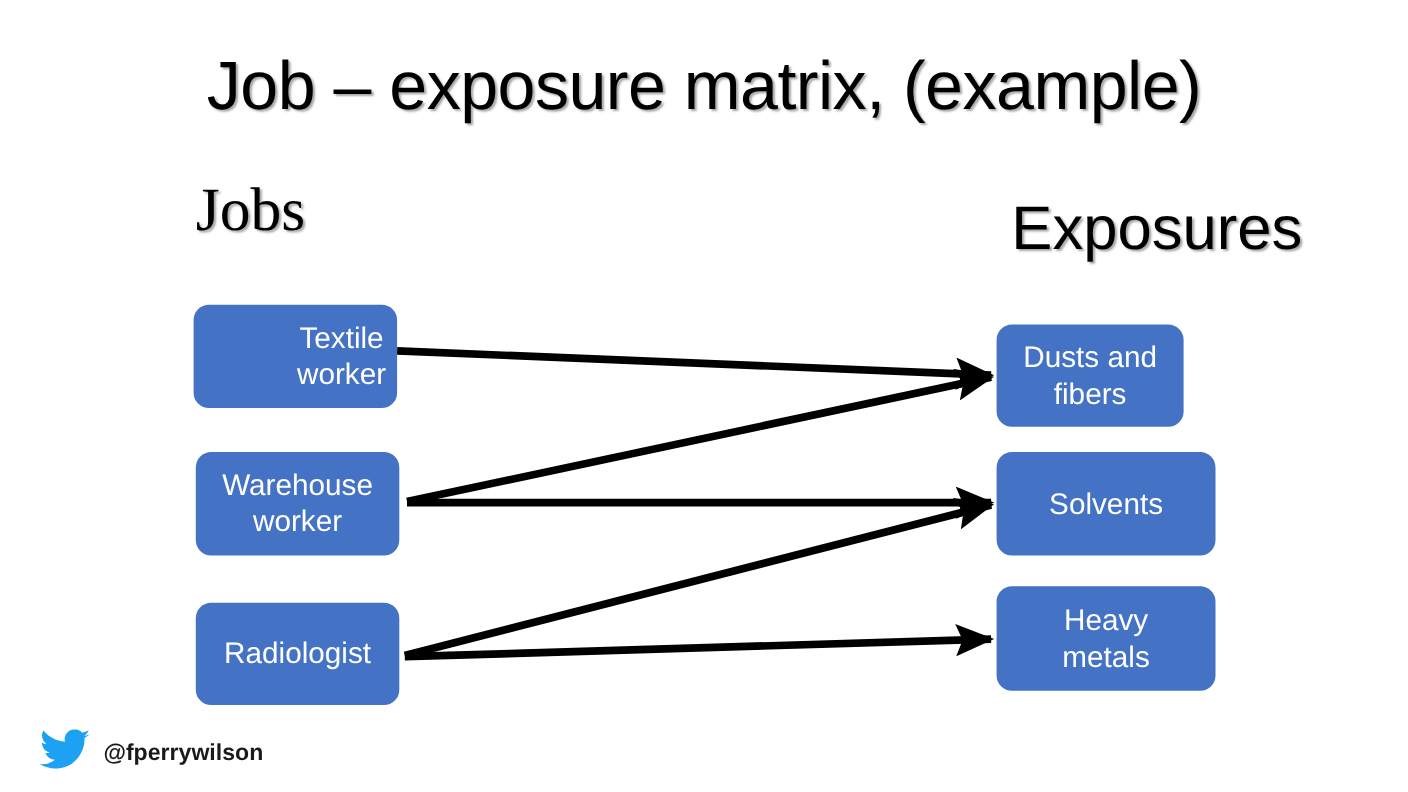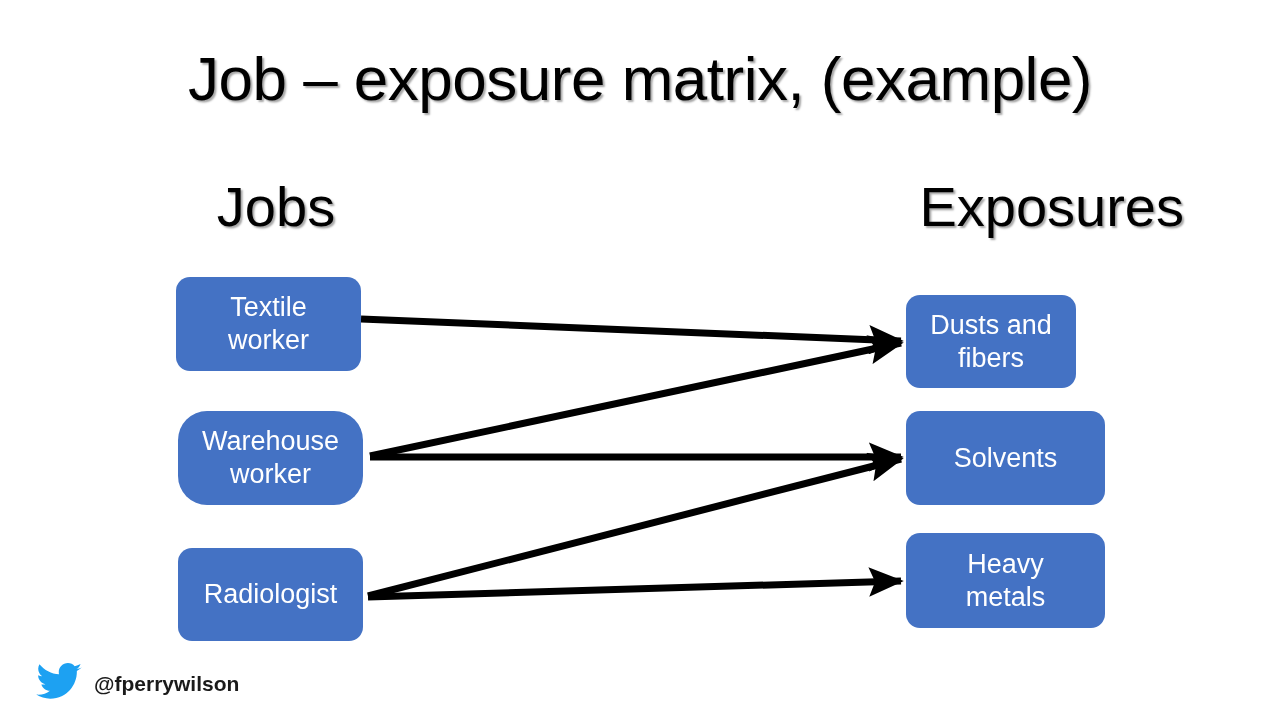--- a/index.html
+++ b/index.html
@@ -41,23 +41,23 @@
     position: absolute;
     font-size: 56px;
     line-height: 1.05;
     font-weight: 400;
     color: #000000;
     text-shadow: 2px 2px 2px rgba(0,0,0,0.35);
     white-space: nowrap;
   }
   #heading-jobs {
     left: 178px;
-    top: 160px;
+    top: 144px;
     width: 196px;
-    text-align: center;
+    font-family: Liberation Serif, serif;
   }
   #heading-exposures {
     left: 860px;
     top: 160px;
     width: 324px;
     text-align: right;
   }
 
   
   .node-box {
@@ -74,22 +74,22 @@
     font-weight: 400;
     padding: 0 10px;
     box-sizing: border-box;
   }
   .node-label {
     display: block;
     white-space: pre-line;
   }
 
   
-  #node-textile-worker   { left: 176px; top: 259px; width: 185px; height: 94px; }
-  #node-warehouse-worker { left: 178px; top: 393px; width: 185px; height: 94px; border-radius: 29px; }
+  #node-textile-worker   { left: 176px; top: 259px; width: 185px; height: 94px; justify-content: flex-end; }
+  #node-warehouse-worker { left: 178px; top: 393px; width: 185px; height: 94px; }
   #node-radiologist      { left: 178px; top: 530px; width: 185px; height: 93px; }
 
   
   #node-dusts-and-fibers { left: 906px; top: 277px; width: 170px; height: 93px; }
   #node-solvents         { left: 906px; top: 393px; width: 199px; height: 94px; }
   #node-heavy-metals     { left: 906px; top: 515px; width: 199px; height: 95px; }
 
   
   #arrow-layer {
     position: absolute;

